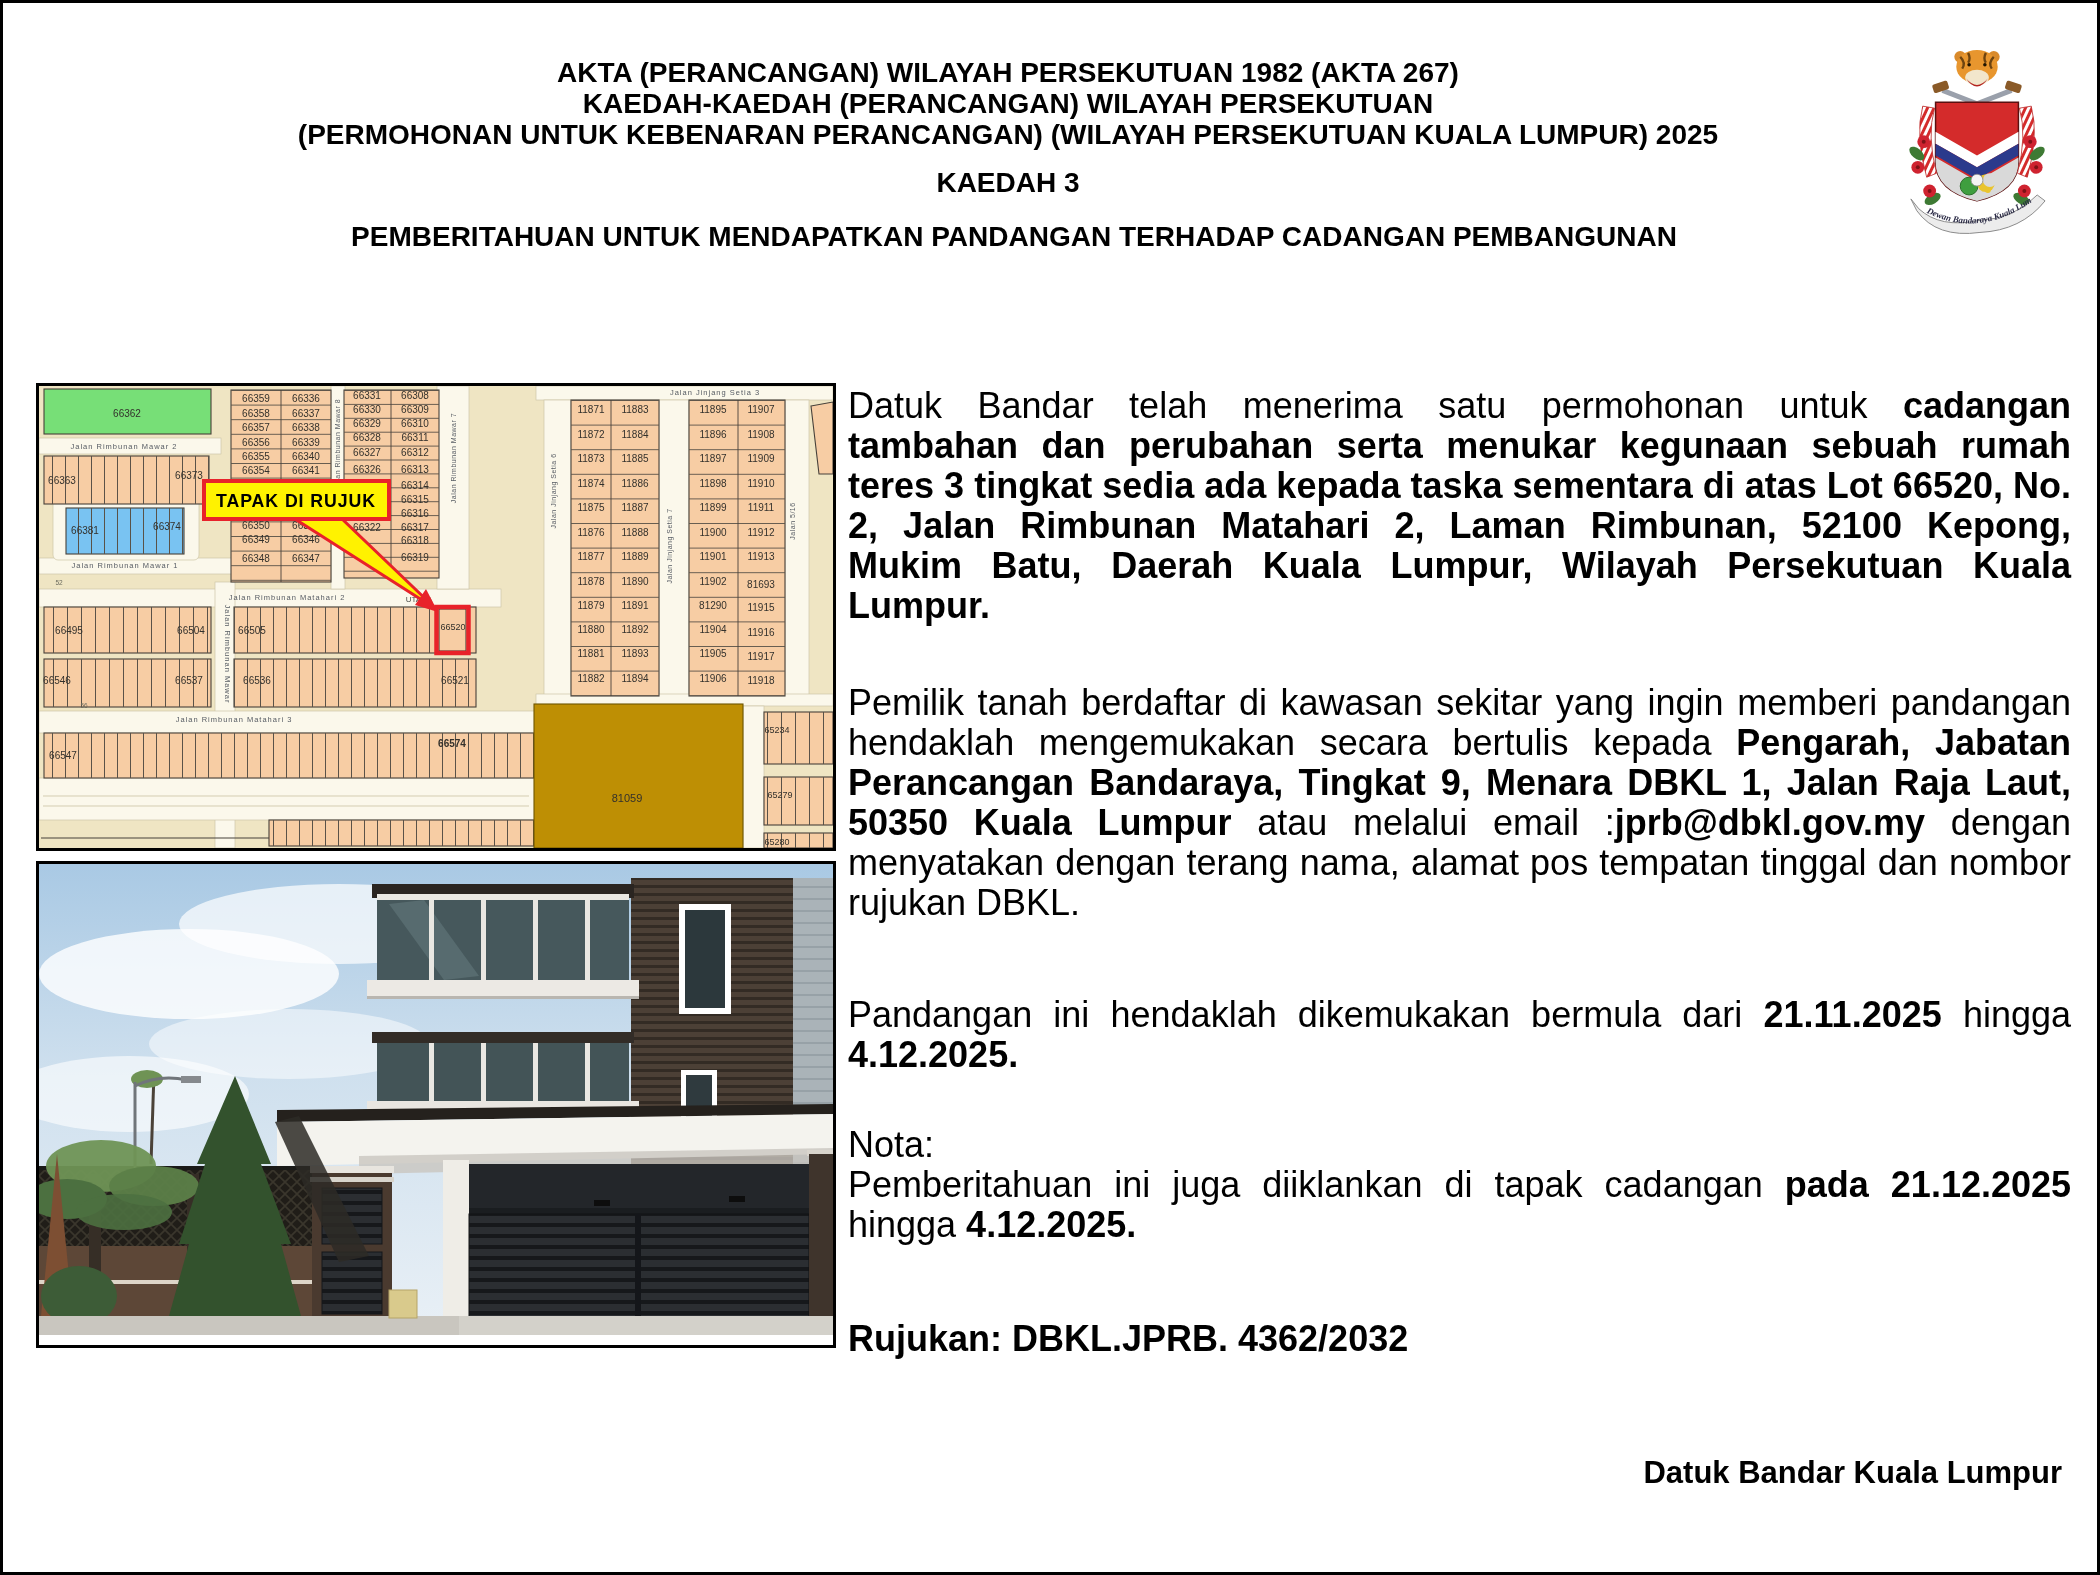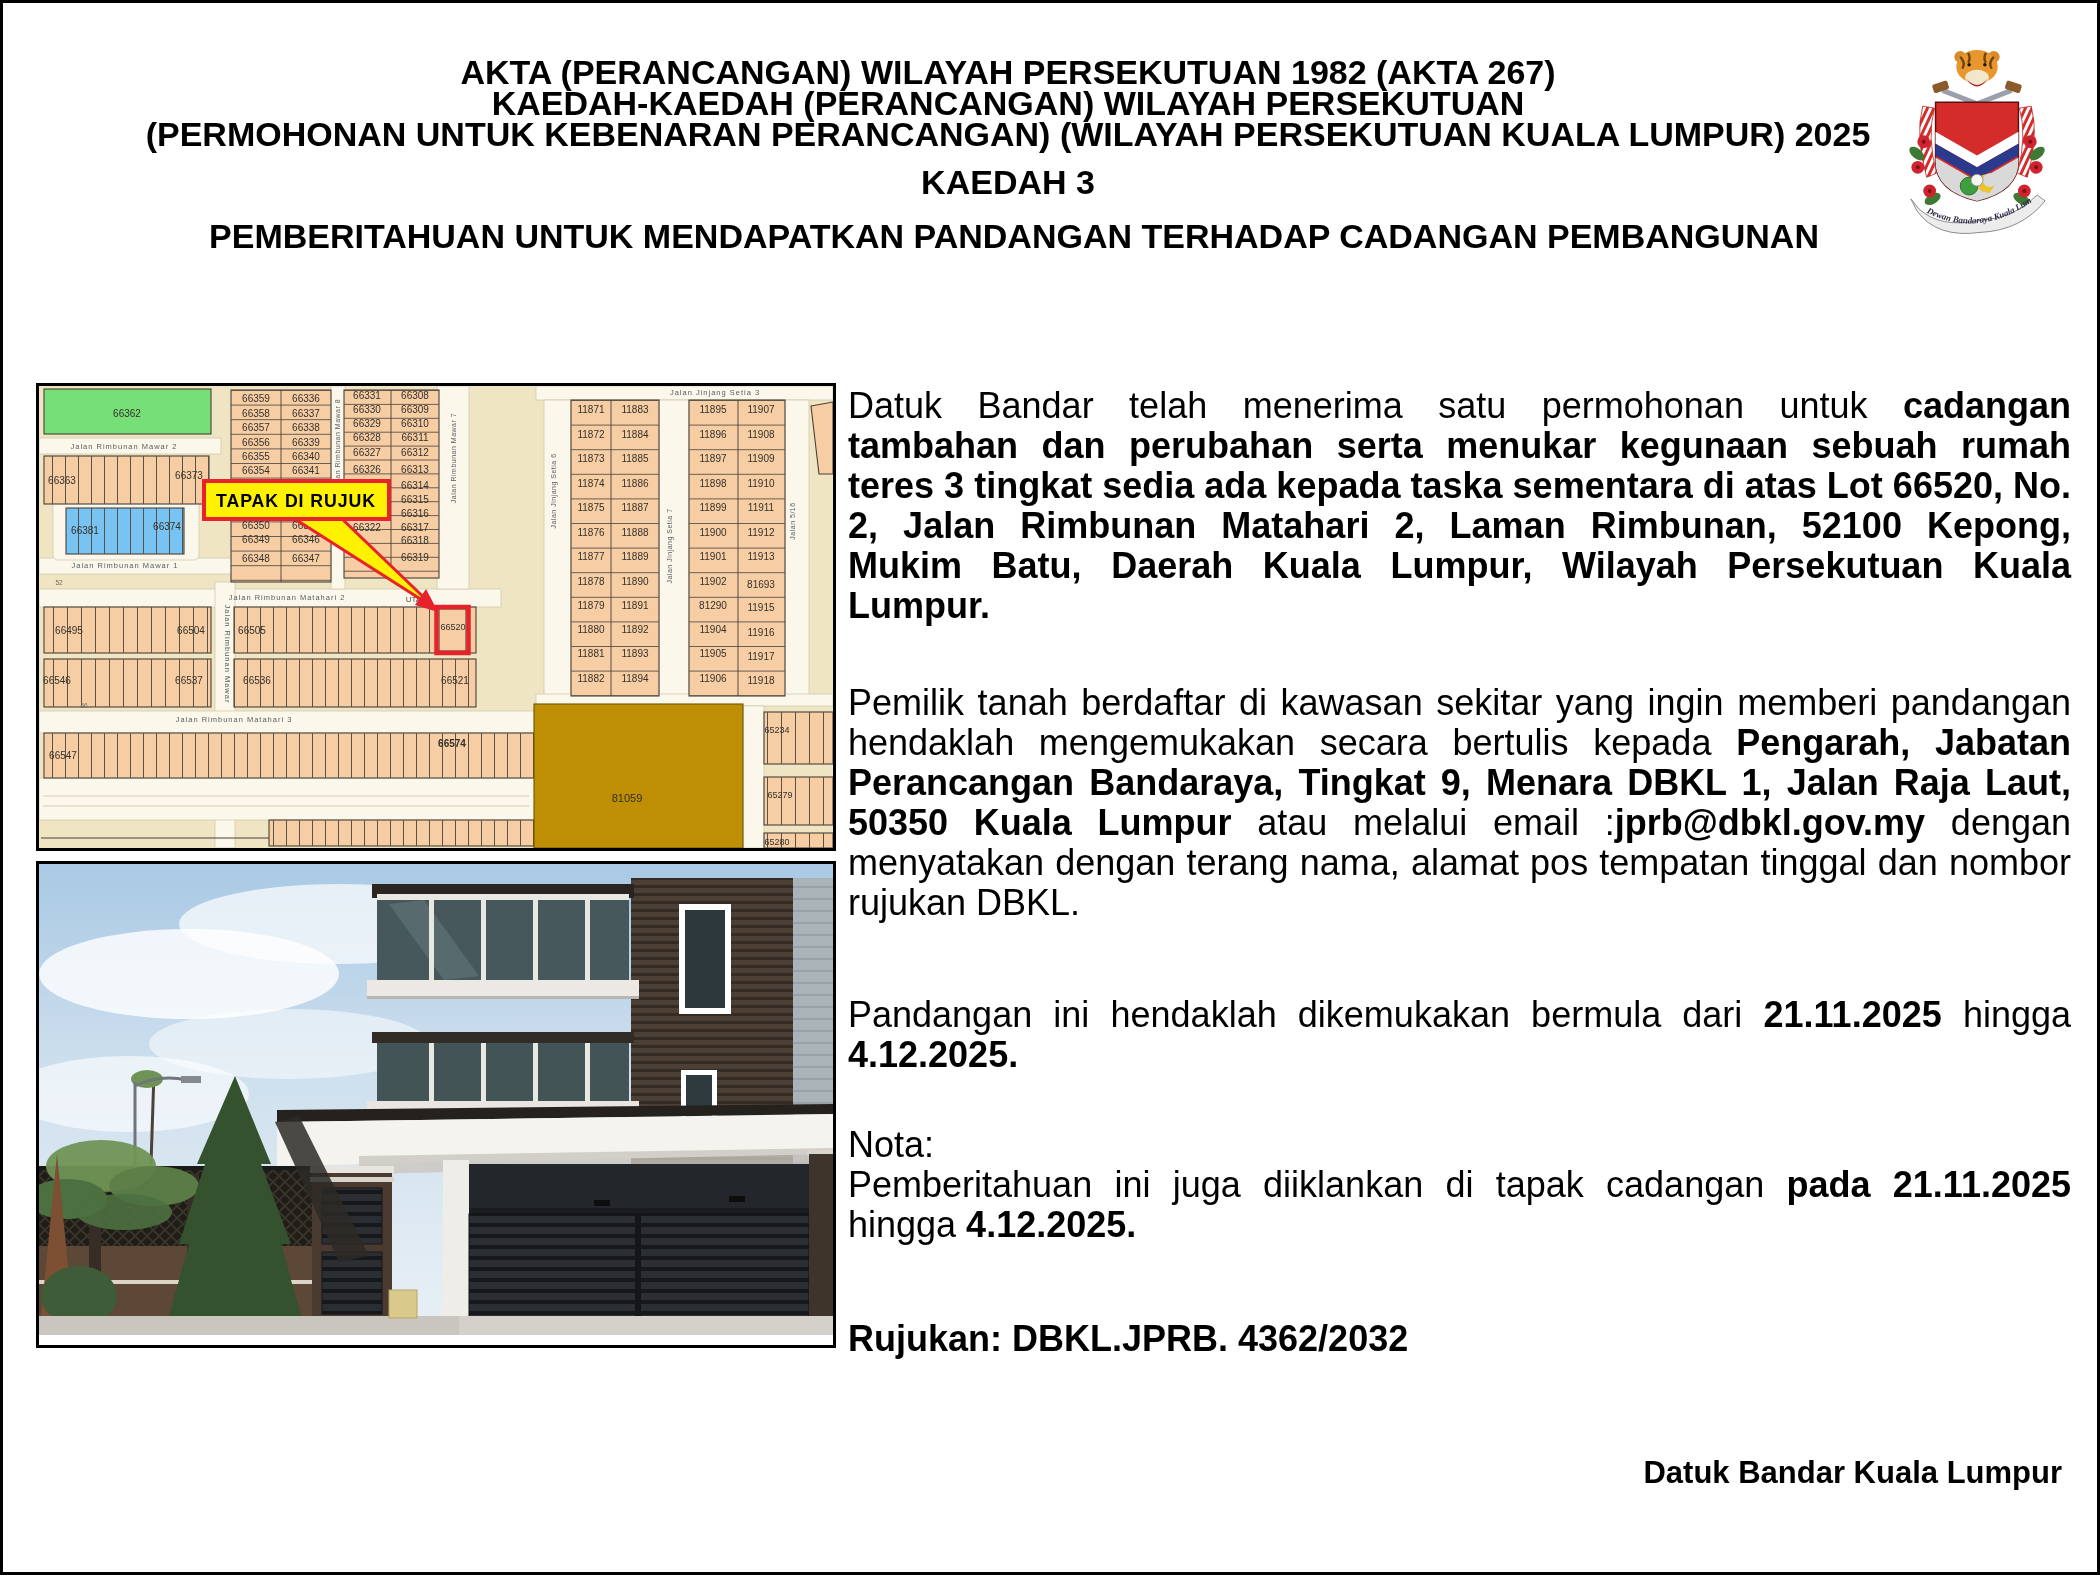--- a/index.html
+++ b/index.html
@@ -1,20 +1,20 @@
 <!DOCTYPE html>
 <html><head>
 <meta charset="utf-8">
 <style>
   html,body{margin:0;padding:0;background:#888;}
   .page{position:relative;width:2100px;height:1575px;background:#fff;
         font-family:"Liberation Sans","DejaVu Sans",sans-serif;color:#000;
         border:3px solid #000;box-sizing:border-box;overflow:hidden;}
   .titles{position:absolute;left:0;top:54px;width:2010px;text-align:center;
-          font-weight:bold;font-size:34px;line-height:31px;}
+          font-weight:bold;font-size:28px;line-height:31px;}
   .titles .kaedah{margin-top:17px;}
   .titles .notice{margin-top:23px;padding-left:12px;}
   .logo{position:absolute;left:1900px;top:42px;width:148px;height:194px;}
   .map-frame{position:absolute;left:33px;top:380px;width:794px;height:462px;
              border:3px solid #000;background:#EFE5C3;}
   .photo-frame{position:absolute;left:33px;top:858px;width:794px;height:481px;
                border:3px solid #000;background:#fff;}
   .map-frame svg,.photo-frame svg{display:block;width:100%;height:100%;}
   .body-col{position:absolute;left:845px;top:383px;width:1223px;
             font-size:36px;line-height:40px;}
@@ -424,19 +424,19 @@
       <rect x="350" y="426" width="28" height="28" fill="#d9ca8c" stroke="#b5a468"></rect>
       <rect x="0" y="471" width="794" height="10" fill="#ffffff"></rect>
     </svg>
   </div>
 
   <div class="body-col">
     <p class="para"><span>Datuk Bandar telah menerima satu permohonan untuk </span><span class="b">cadangan tambahan dan perubahan serta menukar kegunaan sebuah rumah teres 3 tingkat sedia ada kepada taska sementara di atas Lot 66520, No. 2, Jalan Rimbunan Matahari 2, Laman Rimbunan, 52100 Kepong, Mukim Batu, Daerah Kuala Lumpur, Wilayah Persekutuan Kuala Lumpur.</span></p>
     <p class="para p2"><span>Pemilik tanah berdaftar di kawasan sekitar yang ingin memberi pandangan hendaklah mengemukakan secara bertulis kepada </span><span class="b">Pengarah, Jabatan Perancangan Bandaraya, Tingkat 9, Menara DBKL 1, Jalan Raja Laut, 50350 Kuala Lumpur</span><span> atau melalui email :</span><span class="b">jprb@dbkl.gov.my</span><span> dengan menyatakan dengan terang nama, alamat pos tempatan tinggal dan nombor rujukan DBKL.</span></p>
     <p class="para p3"><span>Pandangan ini hendaklah dikemukakan bermula dari </span><span class="b">21.11.2025</span><span> hingga </span><span class="b">4.12.2025.</span></p>
     <p class="para p4"><span>Nota:
-Pemberitahuan ini juga diiklankan di tapak cadangan </span><span class="b">pada 21.11.2025</span><span> hingga </span><span class="b">4.12.2025.</span></p>
+Pemberitahuan ini juga diiklankan di tapak cadangan </span><span class="b">pada 21.12.2025</span><span> hingga </span><span class="b">4.12.2025.</span></p>
     <p class="para p5"><span class="b">Rujukan: DBKL.JPRB. 4362/2032</span></p>
   </div>
 
   <div class="signature">Datuk Bandar Kuala Lumpur</div>
 
 </div>
 
 </body></html>

